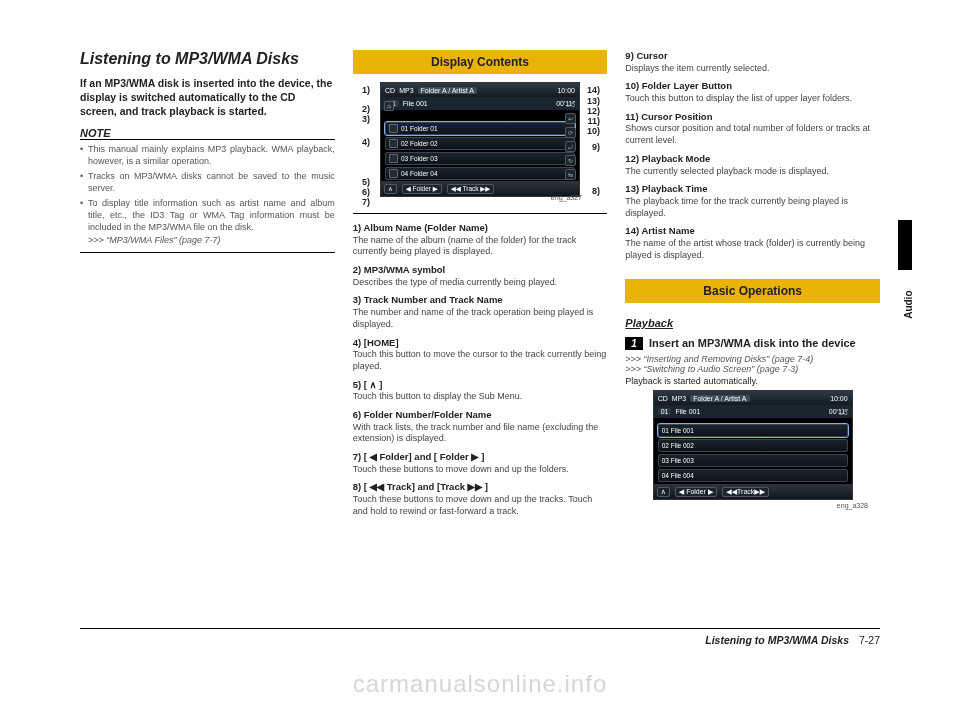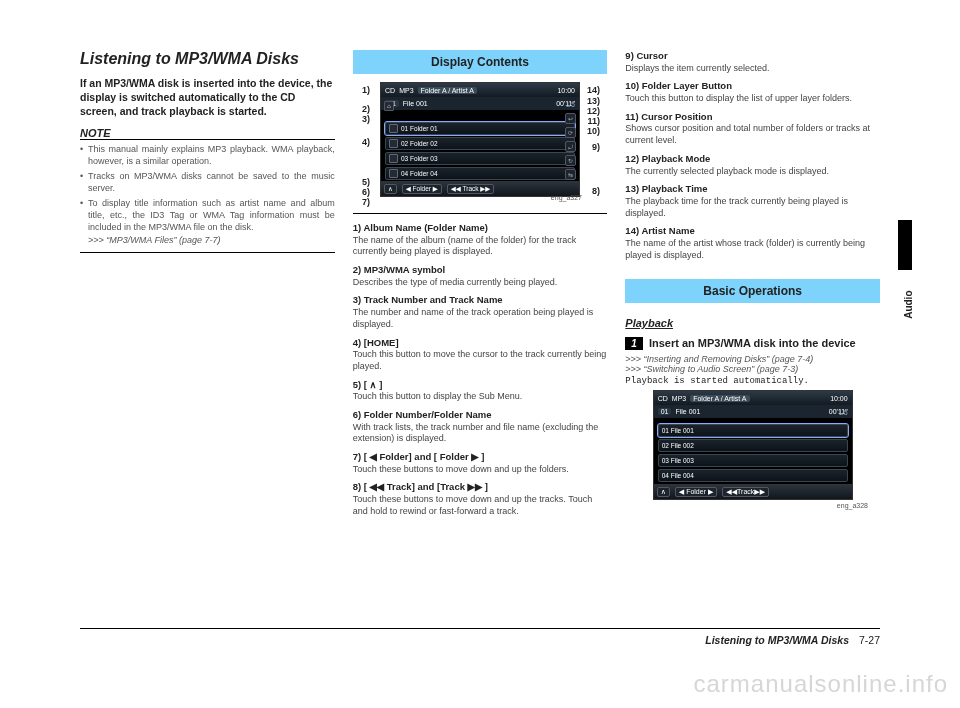--- a/index.html
+++ b/index.html
@@ -51,21 +51,21 @@
     padding: 0;
     font-size: 9px;
     color: #555;
     line-height: 1.35;
     text-align: justify;
   }
   ul.bullets li { position: relative; padding-left: 8px; margin-bottom: 3px; }
   ul.bullets li::before { content: "•"; position: absolute; left: 0; }
   .ref { font-style: italic; font-size: 9px; color:#555; }
   .section-bar {
-    background: #7dd3fc;
+    background: #eab308;
     text-align: center;
     font-weight: bold;
     font-size: 12px;
     padding: 5px 0;
     margin-bottom: 8px;
     color:#222;
   }
   .figure {
     position: relative;
     margin: 0 auto 8px auto;
@@ -183,22 +183,22 @@
   }
   .footer {
     position:absolute;
     right: 80px; top: 634px;
     font-size: 10.5px;
     display:flex; align-items:baseline; gap:10px;
   }
   .footer .ttl { font-style:italic; font-weight:bold; }
   .watermark {
     position:absolute;
-    left:0; right:12px; bottom: 10px;
-    text-align:right;
+    left:0; right:0; bottom: 10px;
+    text-align:center;
     font-size: 24px;
     letter-spacing: 1px;
     color: #d6d6d6;
     font-weight: 500;
   }
 </style>
 </head>
 <body>
 
 <div class="page">
@@ -321,21 +321,21 @@
     <div class="section-bar" style="margin-top:12px;">Basic Operations</div>
 
     <div class="playback-h">Playback</div>
 
     <div class="step">
       <span class="num">1</span>
       <span>Insert an MP3/WMA disk into the device</span>
     </div>
     <div class="ref">&gt;&gt;&gt; “Inserting and Removing Disks” (page 7-4)</div>
     <div class="ref">&gt;&gt;&gt; “Switching to Audio Screen” (page 7-3)</div>
-    <div style="font-size:9px; margin-top:2px;font-family:Liberation Mono, monospace;">Playback is started automatically.</div>
+    <div style="font-size:9px; margin-top:2px;">Playback is started automatically.</div>
 
     <div class="mini-screen screen" style="height:110px;">
       <div class="top">
         <span>CD</span>
         <span>MP3</span>
         <span class="album">
           <span>Folder A</span> /
           <span>Artist A</span>
         </span>
         <span style="margin-left:auto">10:00</span>

